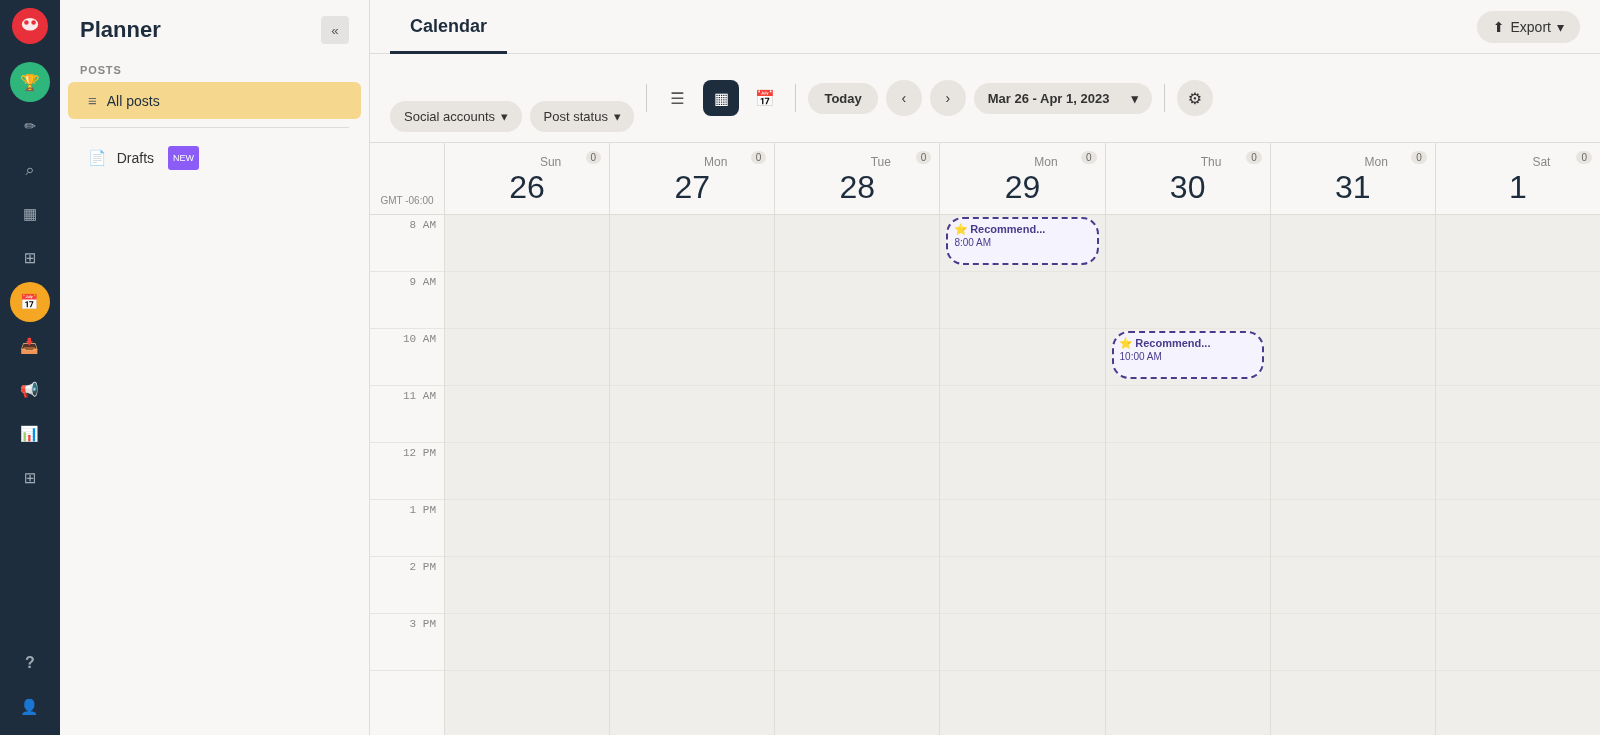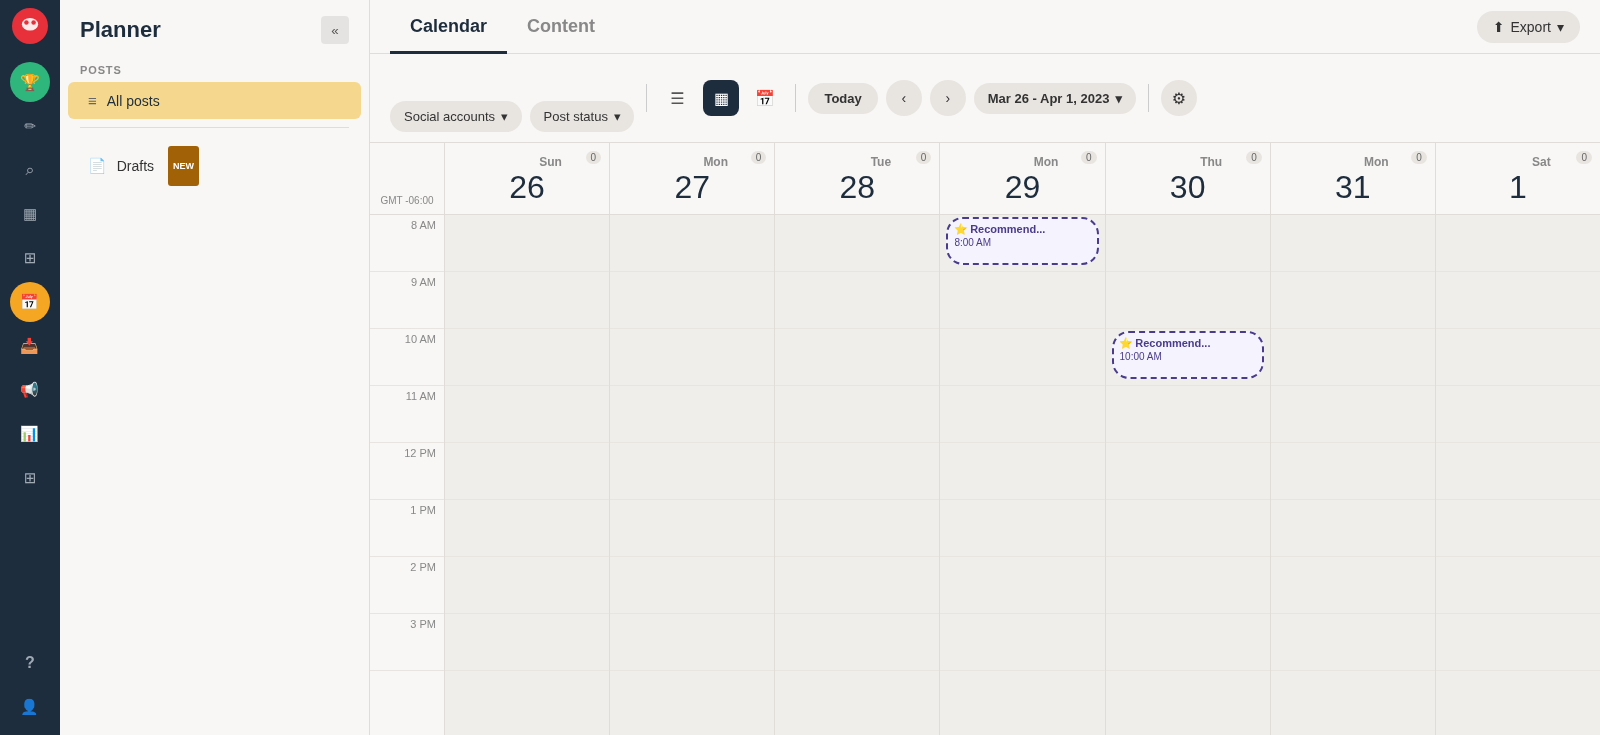--- a/index.html
+++ b/index.html
@@ -77,25 +77,25 @@
       color: #333;
       font-size: 14px;
       font-weight: 500;
     }
     .nav-item.active {
       background: #f5d78e;
       color: #1e2d3d;
     }
     .nav-icon { color: #666; font-size: 15px; }
     .badge-new {
-      background: #a16207;
+      background: #8b5cf6;
       color: white;
       font-size: 9px;
-      font-weight: 700;
-      padding: 15px 5px;
+      font-weight: 400;
+      padding: 7px 5px;
       border-radius: 3px;
       margin-left: 4px;
     }
     .divider { height: 1px; background: #e0ddd8; margin: 8px 20px; }
 
     
     .main-content {
       flex: 1;
       display: flex;
       flex-direction: column;
@@ -200,21 +200,21 @@
       display: flex;
       align-items: center;
       justify-content: center;
       cursor: pointer;
       color: #333;
       font-size: 14px;
     }
     .date-range-btn {
       display: flex;
       align-items: center;
-      gap: 6px;
+      gap: 22px;
       padding: 8px 14px;
       background: #e8e5e0;
       border: none;
       border-radius: 20px;
       font-size: 13px;
       font-weight: 600;
       color: #333;
       cursor: pointer;
     }
     .settings-btn {
@@ -261,20 +261,21 @@
     .time-slot {
       height: 57px;
       display: flex;
       align-items: flex-start;
       justify-content: flex-end;
       padding-right: 8px;
       padding-top: 4px;
       font-size: 11px;
       color: #888;
       border-bottom: 1px solid #e8e5e0;
+      font-family: Liberation Mono, monospace;
     }
     .days-container {
       flex: 1;
       display: flex;
     }
     .day-column {
       flex: 1;
       border-right: 1px solid #e0ddd8;
       position: relative;
     }
@@ -286,21 +287,21 @@
       align-items: center;
       justify-content: center;
       border-bottom: 1px solid #e0ddd8;
       background: #f8f7f5;
       gap: 2px;
       position: relative;
     }
     .day-name {
       font-size: 12px;
       color: #888;
-      font-weight: 700;
+      font-weight: 400;
       margin-left: 47px;
     }
     .day-number {
       font-size: 32px;
       font-weight: 300;
       color: #1e2d3d;
       line-height: 1;
     }
     .day-badge {
       position: absolute;
@@ -441,21 +442,20 @@
     <span class="nav-icon">📄</span>
     <span>Drafts</span>
     <span class="badge-new">NEW</span>
   </div>
 </div>
 
 <div class="main-content">
 
   <div class="top-tabs">
     <div class="tab active">Calendar</div>
-    <div class="tab">Content</div>
     <div class="tab-spacer"></div>
     <button class="export-btn">
       <span>⬆</span>
       <span>Export</span>
       <span>▾</span>
     </button>
   </div>
 
   <div class="toolbar">
     <button class="filter-btn">

